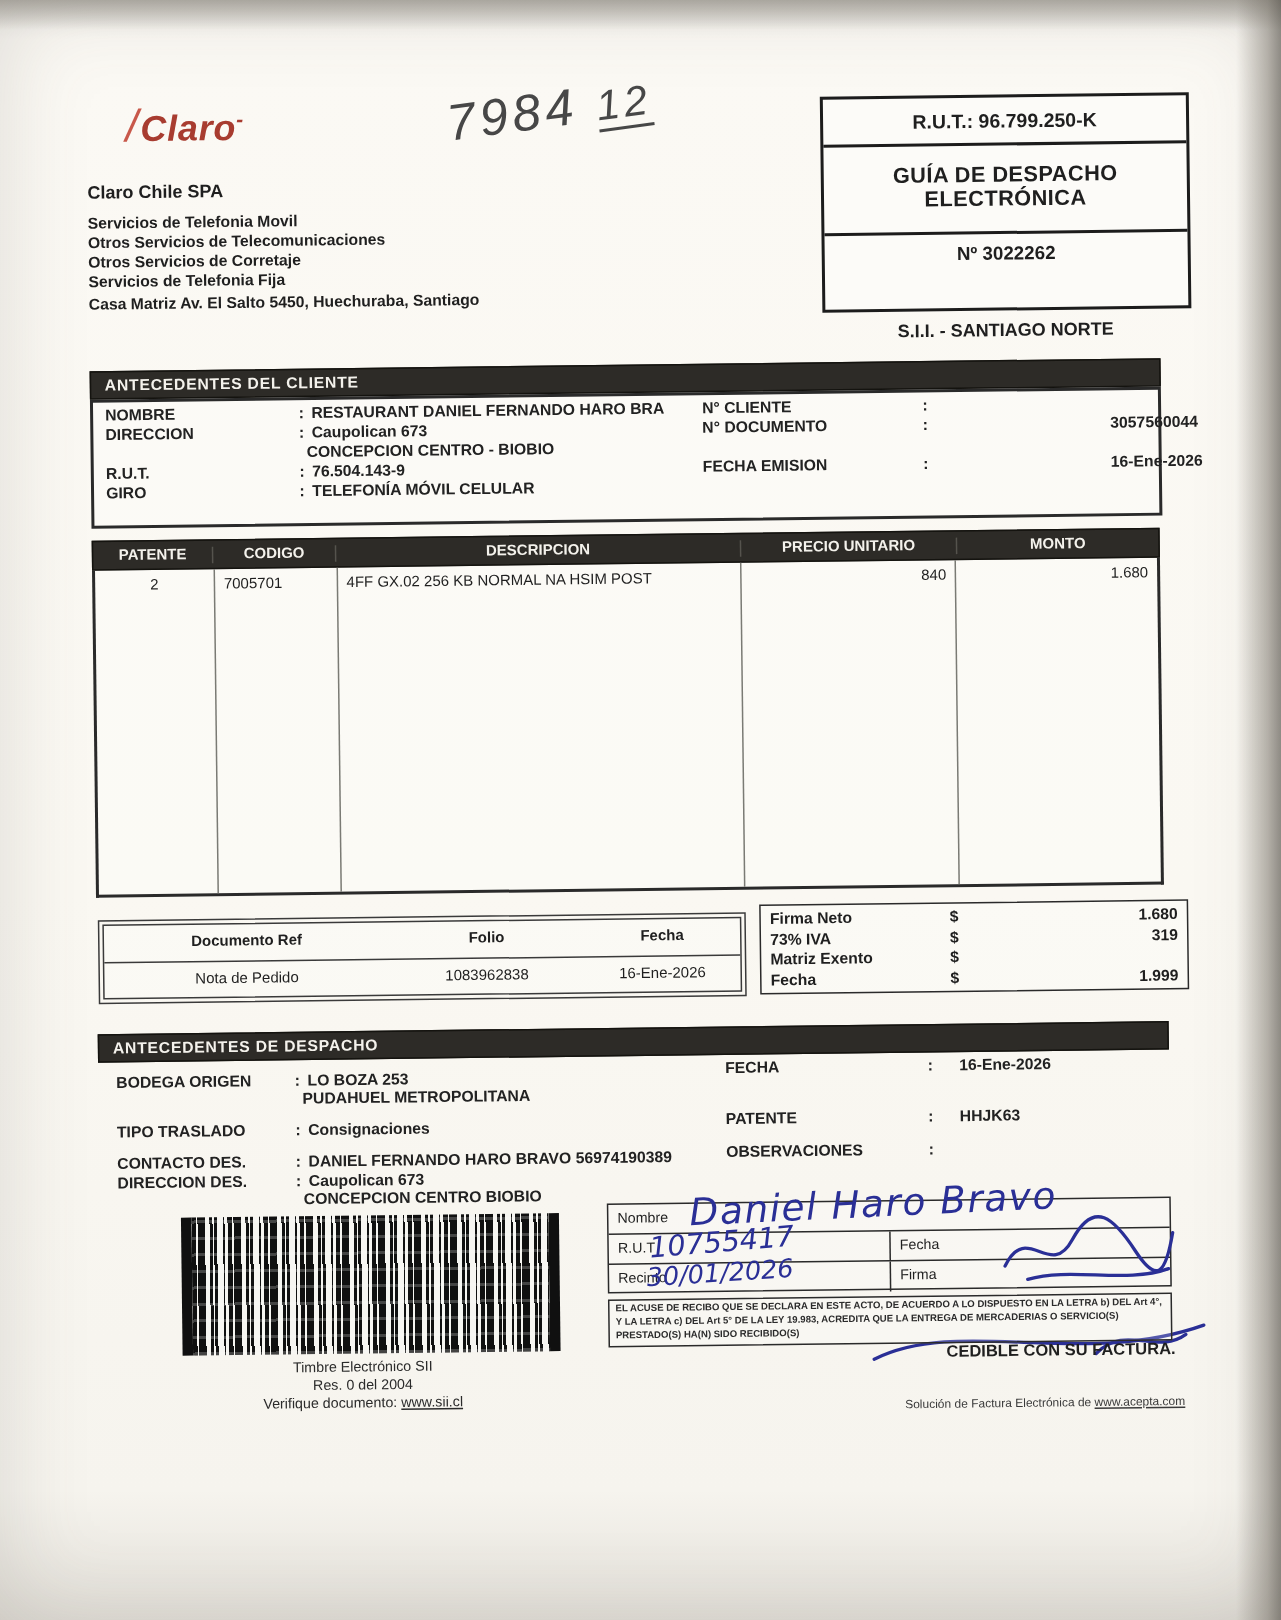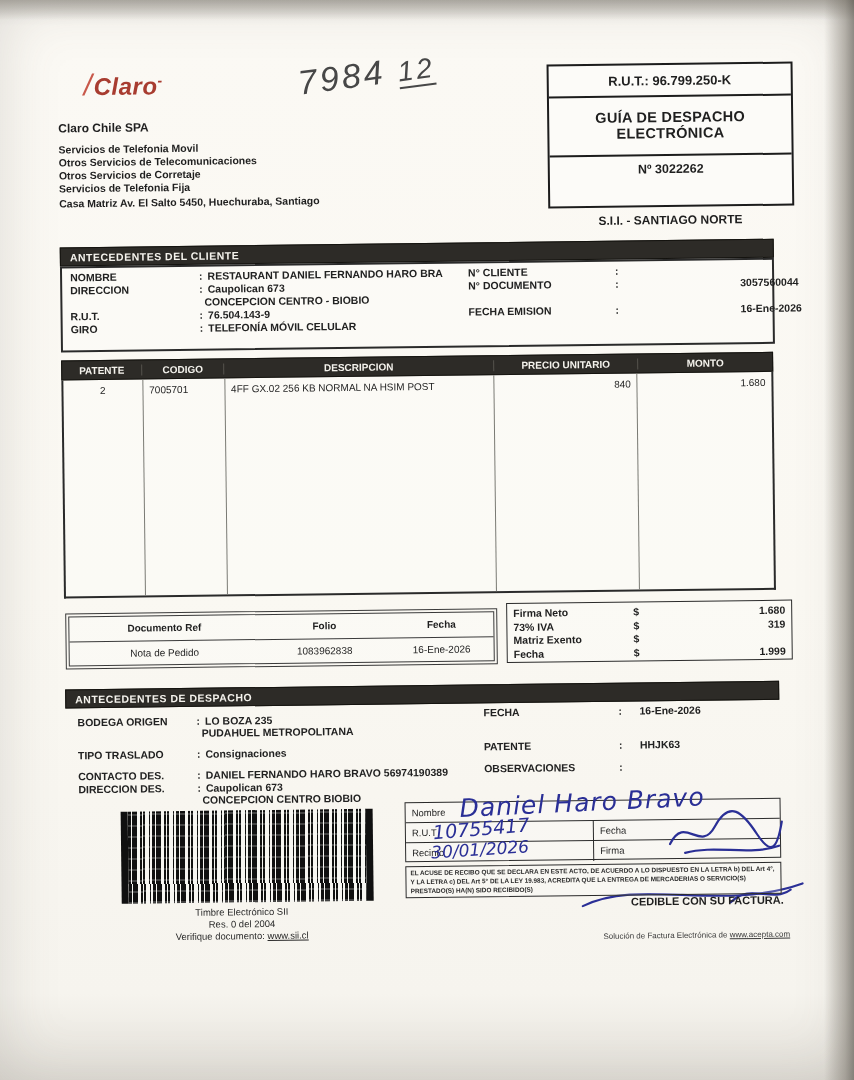--- a/index.html
+++ b/index.html
@@ -207,21 +207,21 @@
           <span class="tc">$</span>
           <span class="tv">1.999</span>
       </div>
     </div>
 
     <div class="bar" style="left:62px;top:685px;width:694px;height:17px;">ANTECEDENTES DE DESPACHO</div>
 
     <div class="kv dl" style="left:74px;top:712px;">
       <span class="l">BODEGA ORIGEN</span>
         <span class="c">:</span>
-        <span>LO BOZA 235</span>
+        <span>LO BOZA 253</span>
     </div>
     <div class="kv" style="left:198px;top:724px;">
       <span>PUDAHUEL   METROPOLITANA</span>
     </div>
     <div class="kv dl" style="left:74px;top:745px;">
       <span class="l">TIPO TRASLADO</span>
         <span class="c">:</span>
         <span>Consignaciones</span>
     </div>
     <div class="kv dl" style="left:74px;top:766px;">

